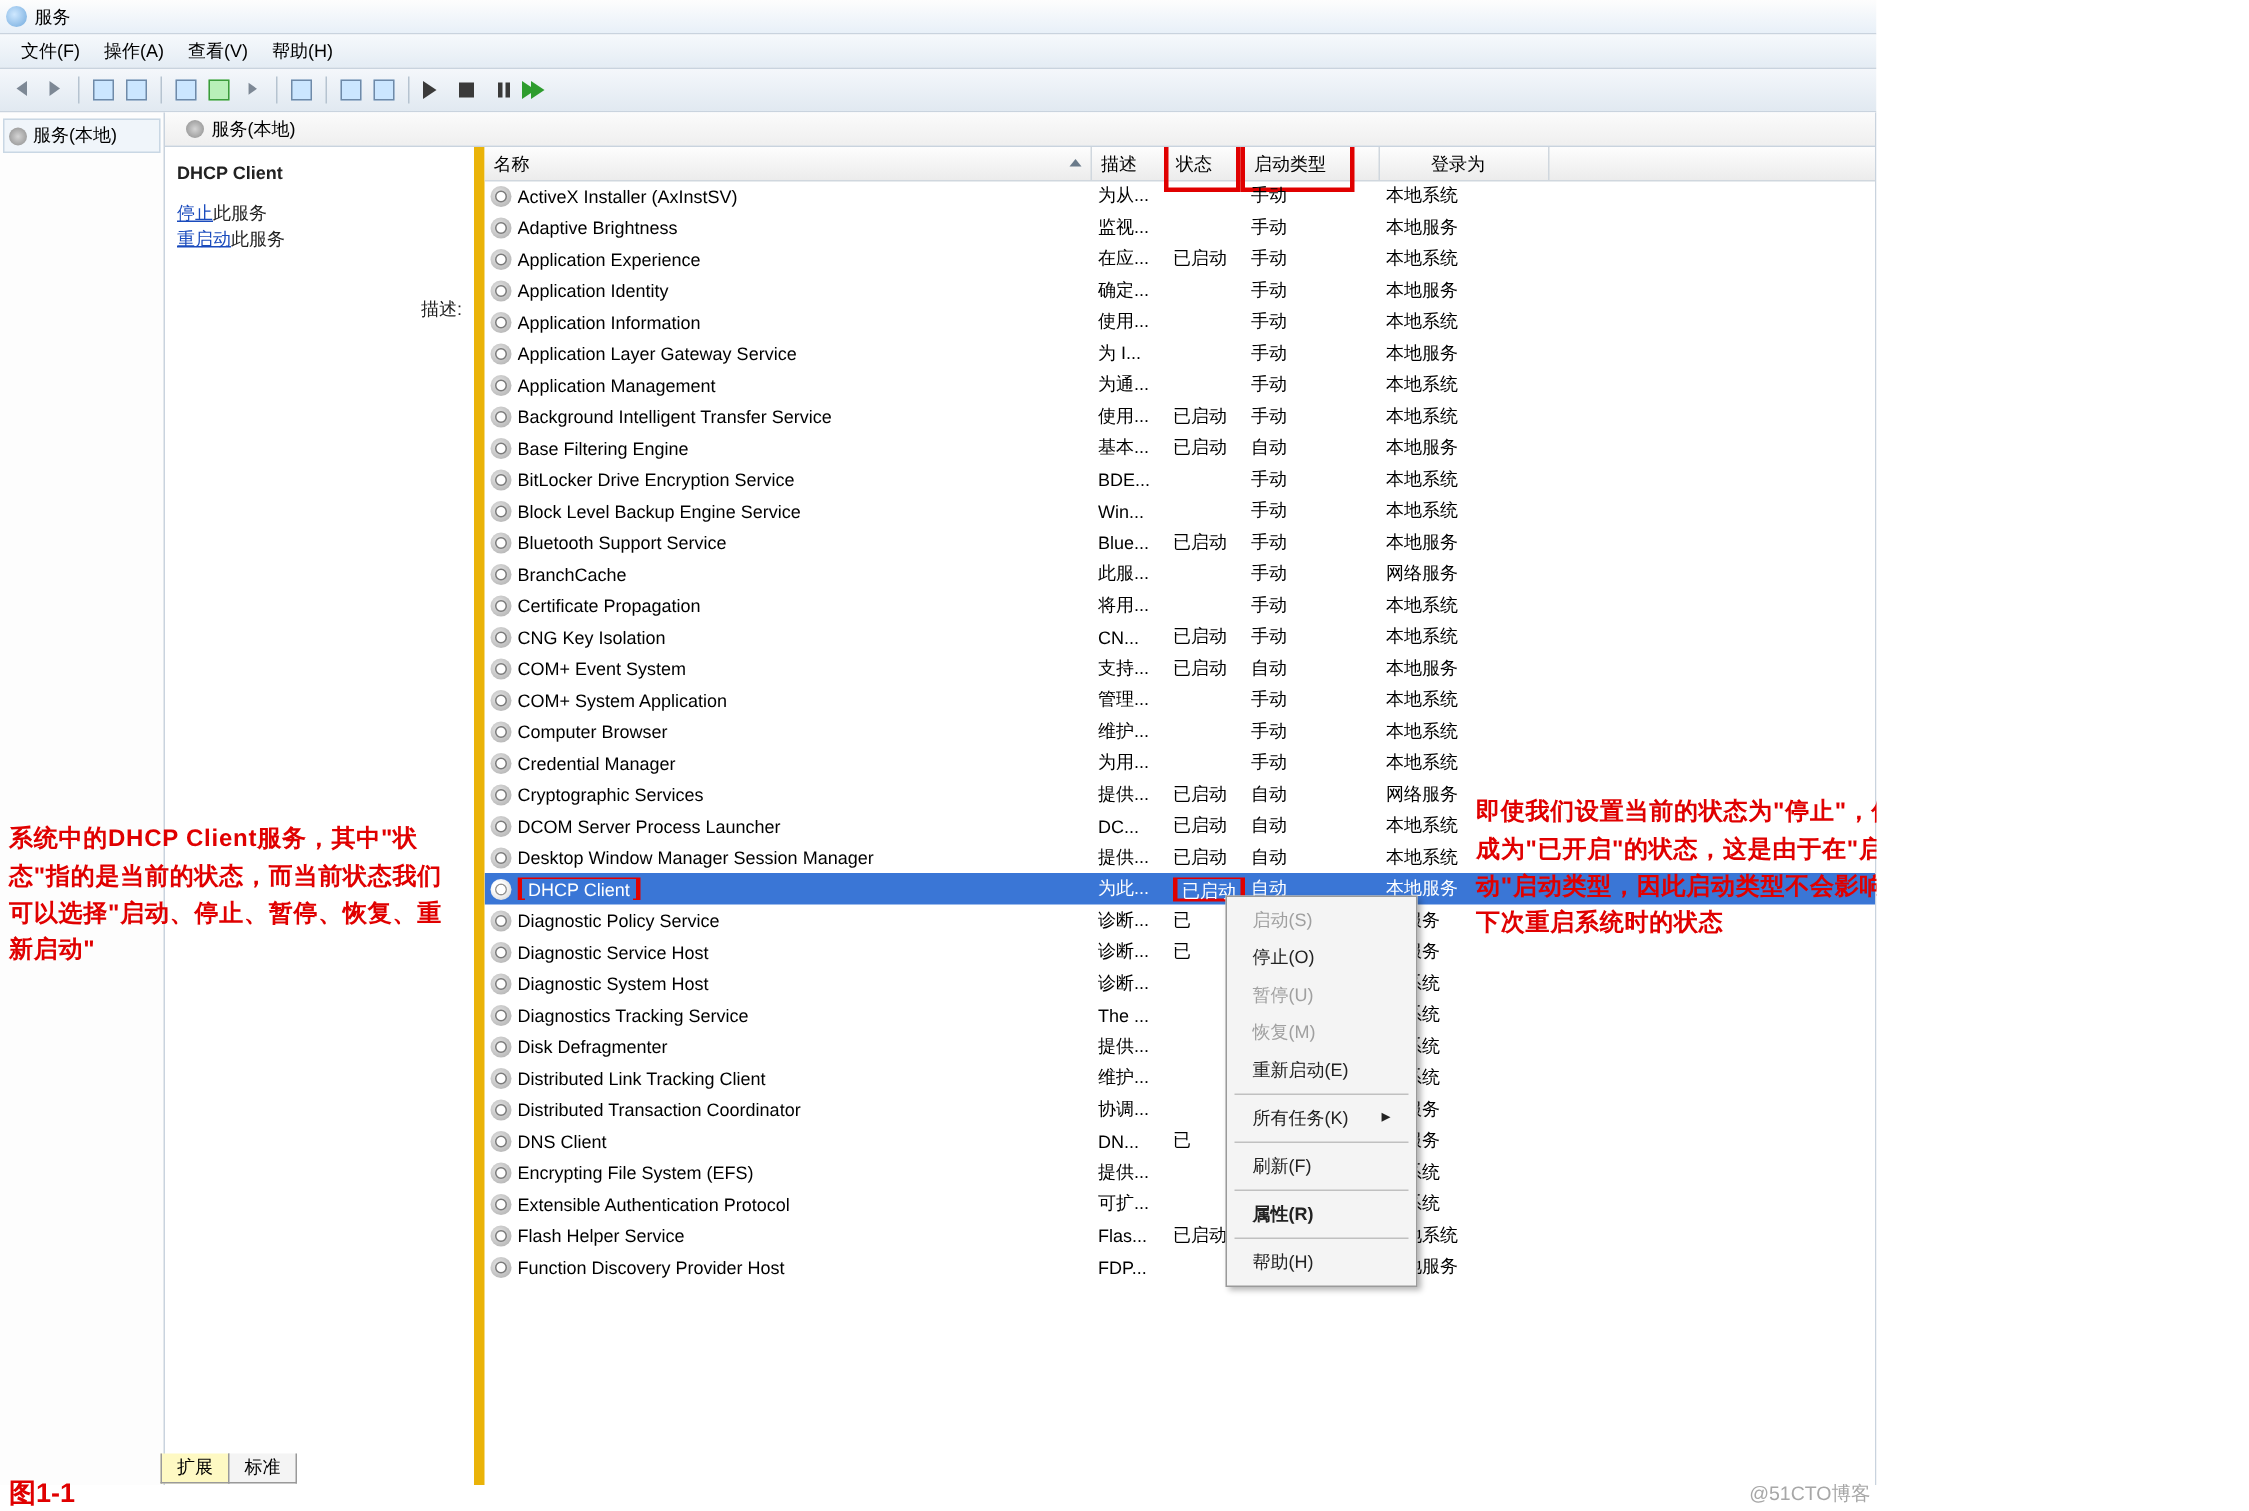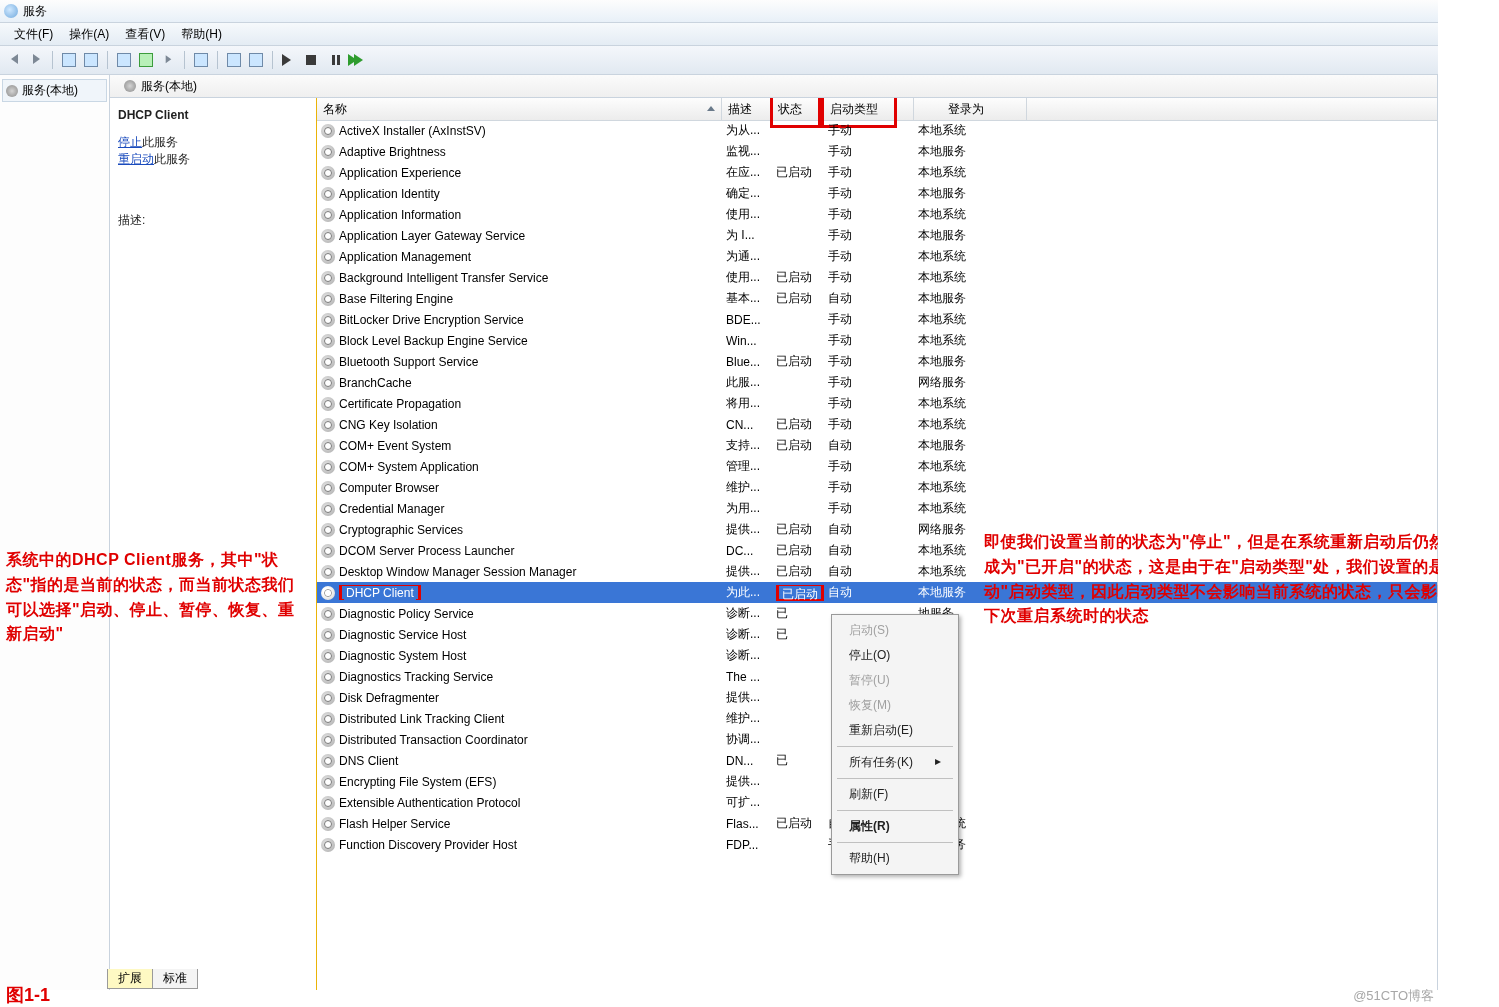--- a/index.html
+++ b/index.html
@@ -1,16 +1,16 @@
 <!DOCTYPE html>
 <html><head>
 <meta charset="utf-8">
 <style>
   html,body{margin:0;padding:0;font-family:"Microsoft YaHei","Segoe UI",Tahoma,sans-serif;font-size:12px;color:#000;background:#fff;height:100%;}
-  .window{width:1438px;height:1007px;position:relative;background:#fff;overflow:hidden;}
+  .window{width:1251px;height:1007px;position:relative;background:#fff;overflow:hidden;}
   .titlebar{height:22px;background:linear-gradient(#fdfdfd,#e8f0f8);border-bottom:1px solid #c9d3de;display:flex;align-items:center;padding-left:4px;}
   .titlebar .icon{width:14px;height:14px;background:radial-gradient(circle at 40% 40%,#cfe8ff,#6fa8dc);border-radius:50%;margin-right:5px;}
   .menubar{height:22px;background:linear-gradient(#f6f9fc,#e4ecf4);border-bottom:1px solid #c9d3de;display:flex;align-items:center;padding-left:6px;}
   .menu-item{padding:2px 8px;cursor:default;}
   .toolbar{height:28px;background:linear-gradient(#f4f7fb,#e1e9f1);border-bottom:1px solid #c9d3de;display:flex;align-items:center;padding-left:4px;gap:2px;}
   .tb-btn{width:18px;height:18px;display:flex;align-items:center;justify-content:center;border:1px solid transparent;border-radius:2px;}
   .tb-sep{width:1px;height:18px;background:#b6c3d0;margin:0 4px;}
   .arrow-left:before{content:"";border:5px solid transparent;border-right:7px solid #7d8895;display:inline-block;margin-left:-5px;}
   .arrow-right:before{content:"";border:5px solid transparent;border-left:7px solid #7d8895;display:inline-block;margin-right:-5px;}
   .sq{width:12px;height:12px;border:1px solid #6f8aa8;background:#cbe6ff;}
@@ -19,22 +19,22 @@
   .left-pane{width:105px;background:#fdfdfd;border-right:1px solid #c9d3de;padding:4px 2px;}
   .tree-item{display:flex;align-items:center;padding:2px 3px;background:#f0f5fa;border:1px solid #c9d7e4;}
   .tree-item .gear{width:12px;height:12px;background:radial-gradient(#d4d4d4,#8a8a8a);border-radius:50%;margin-right:4px;position:relative;}
   .center-pane{flex:1;display:flex;flex-direction:column;background:#fff;border-right:1px solid #c9d3de;}
   .center-header{height:22px;border-bottom:1px solid #c9d3de;display:flex;align-items:center;padding-left:14px;background:linear-gradient(#fbfbfb,#efefef);}
   .center-header .gear{width:12px;height:12px;background:radial-gradient(#d4d4d4,#8a8a8a);border-radius:50%;margin-right:5px;}
   .center-body{flex:1;display:flex;overflow:hidden;}
   .detail-pane{width:190px;padding:10px 8px 8px 8px;color:#222;}
   .detail-title{font-weight:bold;margin-bottom:12px;}
   .detail-link{color:#1a4bbd;text-decoration:underline;cursor:pointer;text-align:right;}
-  .desc-lbl{margin-top:44px;}
-  .list-pane{flex:1;border-left:1px solid #eab308;position:relative;overflow:hidden;}
+  .desc-lbl{margin-top:30px;text-align:right;}
+  .list-pane{flex:1;border-left:7px solid #eab308;position:relative;overflow:hidden;}
   .col-headers{height:22px;background:linear-gradient(#fdfdfd,#ececec);border-bottom:1px solid #d0d7de;display:flex;align-items:center;position:relative;}
   .col{padding:0 6px;border-right:1px solid #d0d7de;height:100%;display:flex;align-items:center;box-sizing:border-box;}
   .col-name{width:405px;}
   .col-desc{width:50px;}
   .col-status{width:52px;}
   .col-type{width:90px;}
   .col-login{width:85px;margin-left:28px;}
   .sort-ind{margin-left:auto;border:4px solid transparent;border-bottom:5px solid #6a7a8a;margin-top:-5px;}
   .red-box{border:3px solid #e00000;position:absolute;pointer-events:none;}
   .rows{position:absolute;top:22px;left:0;right:0;bottom:0;overflow:hidden;}
@@ -458,21 +458,21 @@
               <div class="row">
                 <span class="svc-icon"></span>
                 <span class="cell c-name">Function Discovery Provider Host</span>
                 <span class="cell c-desc">FDP...</span>
                 <span class="cell c-status"></span>
                 <span class="cell c-type">手动</span>
                 <span class="cell c-login">本地服务</span>
               </div>
             </div>
 
-          <div class="ctx-menu" style="left:494px;top:516px;margin-left:20px;">
+          <div class="ctx-menu" style="left:494px;top:499px;">
             <div class="ctx-item dis">启动(S)</div>
             <div class="ctx-item">停止(O)</div>
             <div class="ctx-item dis">暂停(U)</div>
             <div class="ctx-item dis">恢复(M)</div>
             <div class="ctx-item">重新启动(E)</div>
             <div class="ctx-sep"></div>
             <div class="ctx-item arrow">所有任务(K)</div>
             <div class="ctx-sep"></div>
             <div class="ctx-item">刷新(F)</div>
             <div class="ctx-sep"></div>

